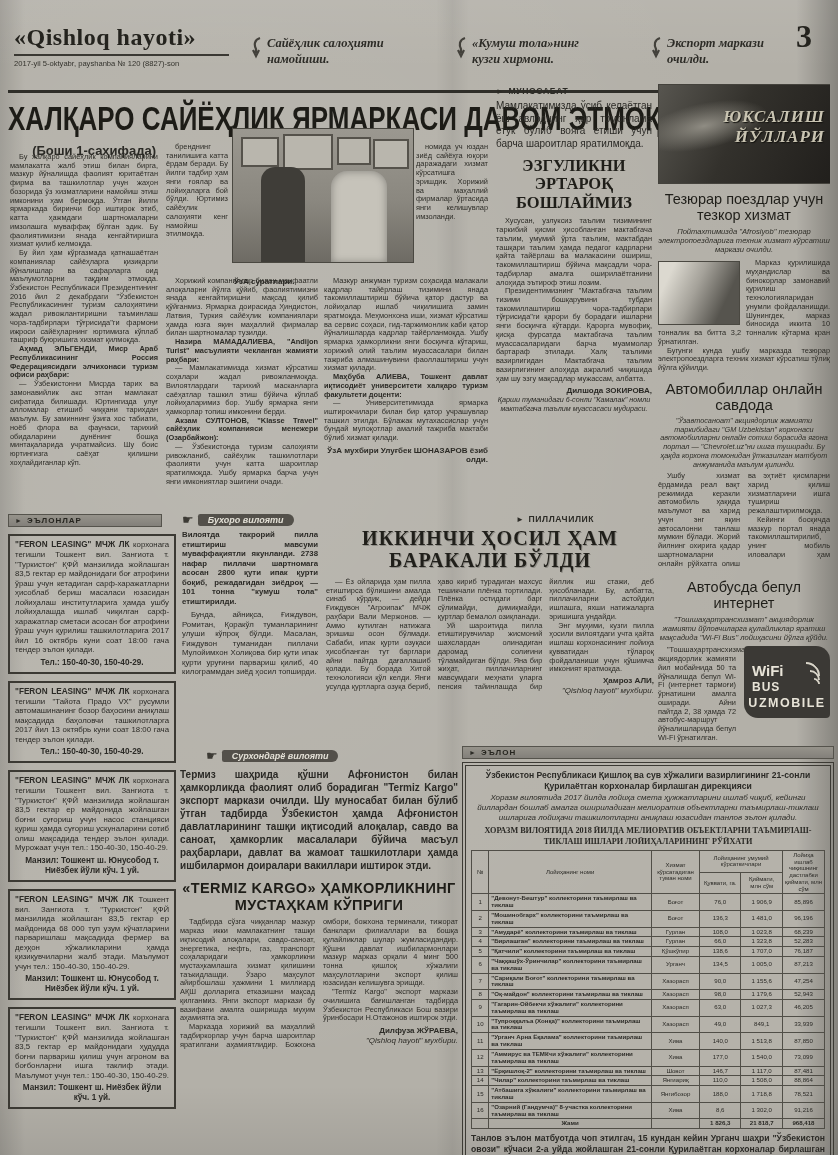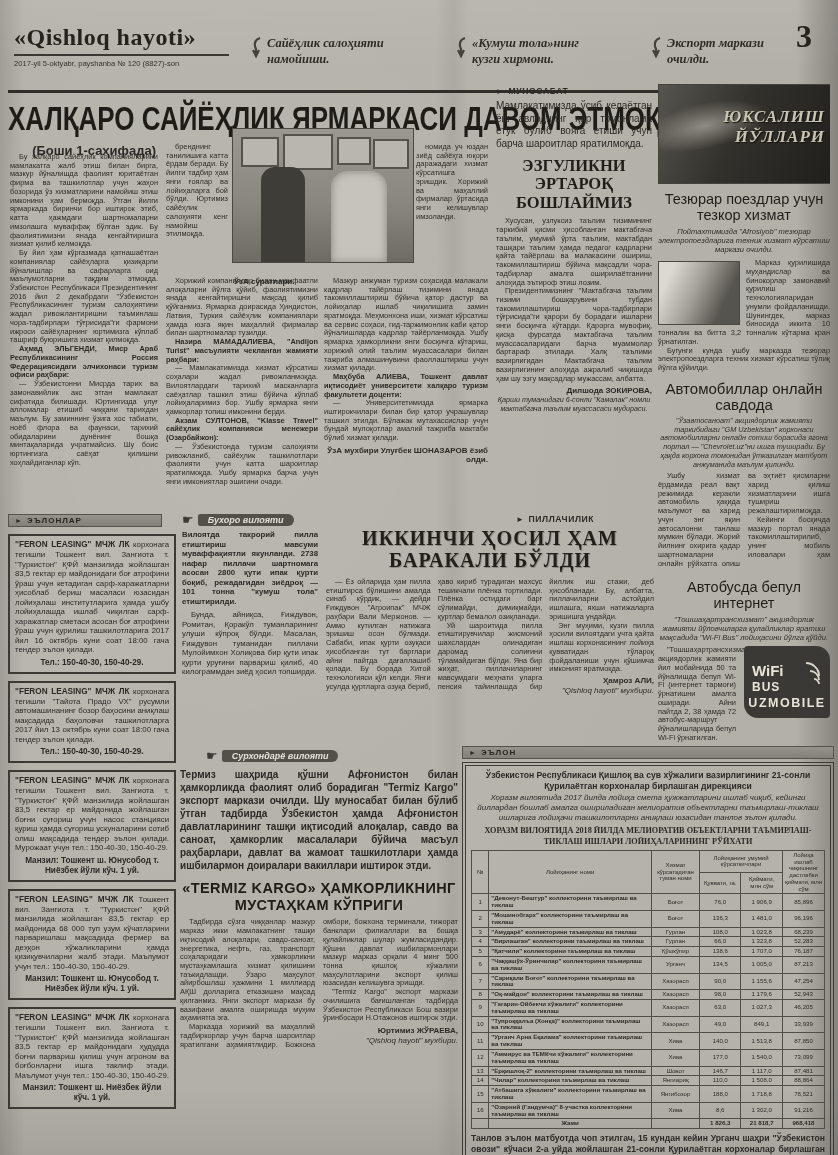--- a/index.html
+++ b/index.html
@@ -312,21 +312,21 @@
         <span class="lbl">Сурхондарё вилояти</span>
       </div>
     <div id="termizlead">Термиз шаҳрида қўшни Афғонистон билан ҳамкорликда фаолият олиб борадиган "Termiz Kargo" экспорт маркази очилди. Шу муносабат билан бўлиб ўтган тадбирда Ўзбекистон ҳамда Афғонистон давлатларининг ташқи иқтисодий алоқалар, савдо ва саноат, ҳамкорлик масалалари бўйича масъул раҳбарлари, давлат ва жамоат ташкилотлари ҳамда ишбилармон доиралари вакиллари иштирок этди.</div>
     <div id="termizhead">«TERMIZ KARGO» ҲАМКОРЛИКНИНГ МУСТАҲКАМ КЎПРИГИ</div>
     <div class="bodytxt" id="termizbody">
       <div>
           <p>Тадбирда сўзга чиққанлар мазкур марказ икки мамлакатнинг ташқи иқтисодий алоқалари, савдо-саноат, энергетика, нефть, газ, транспорт соҳаларидаги ҳамкорликни мустаҳкамлашга хизмат қилишини таъкидлашди. Ўзаро маҳсулот айирбошлаш ҳажмини 1 миллиард АҚШ долларига етказишни мақсад қилганмиз. Янги экспорт маркази бу вазифани амалга оширишда муҳим аҳамиятга эга.</p>
           <p>Марказда хорижий ва маҳаллий тадбиркорлар учун барча шароитлар яратилгани аҳамиятлидир. Божхона омбори, божхона терминали, тижорат банклари филиаллари ва бошқа қулайликлар шулар жумласидандир. Қўшни давлат ишбилармонлари мазкур марказ орқали 4 минг 500 тонна қишлоқ хўжалиги маҳсулотларини экспорт қилиш юзасидан келишувга эришди.</p>
           <p>"Termiz Kargo" экспорт маркази очилишига бағишланган тадбирда Ўзбекистон Республикаси Бош вазири ўринбосари Н.Отажонов иштирок этди.</p>
         </div>
-      <div class="byl">Юртимиз ЖЎРАЕВА,</div>
+      <div class="byl">Дилфуза ЖЎРАЕВА,</div>
       <div class="byl" style="font-weight:normal;font-style:italic;margin-top: 0;">"Qishloq hayoti" мухбири.</div>
     </div>
   </div>
 
   <div class="abs" id="elon">
     <div class="bar">
         <span class="arr">►</span>
         <span>ЭЪЛОН</span>
       </div>
     <div id="elonbox">

